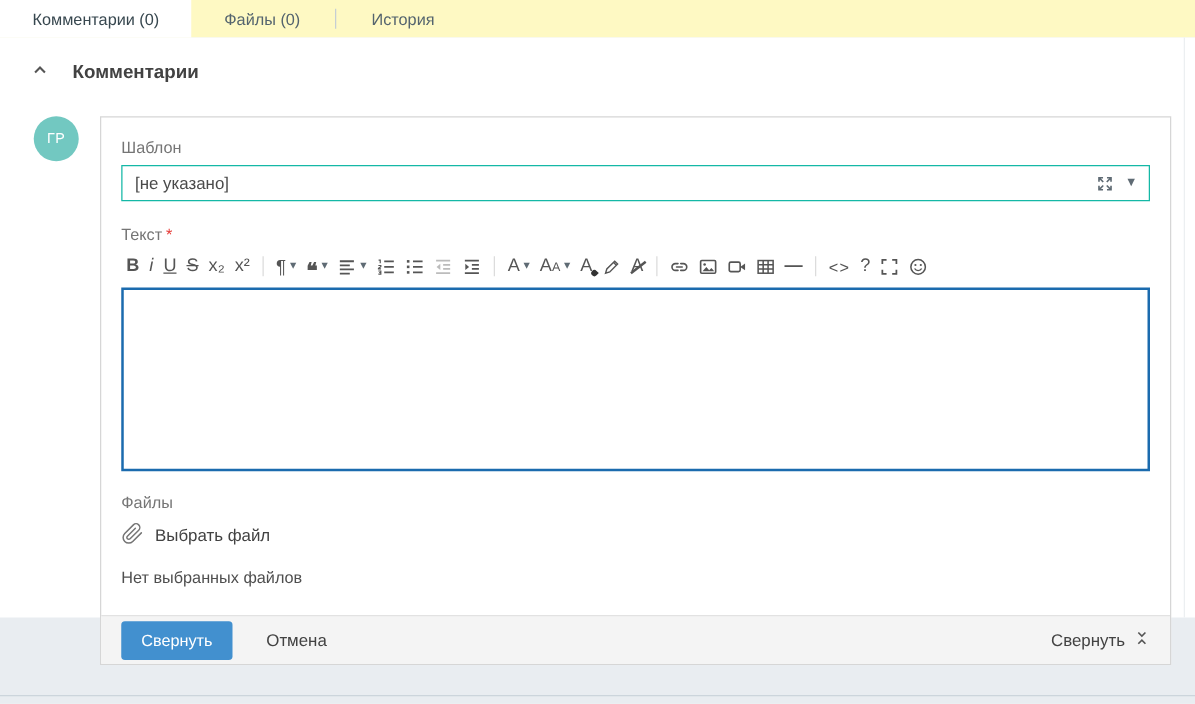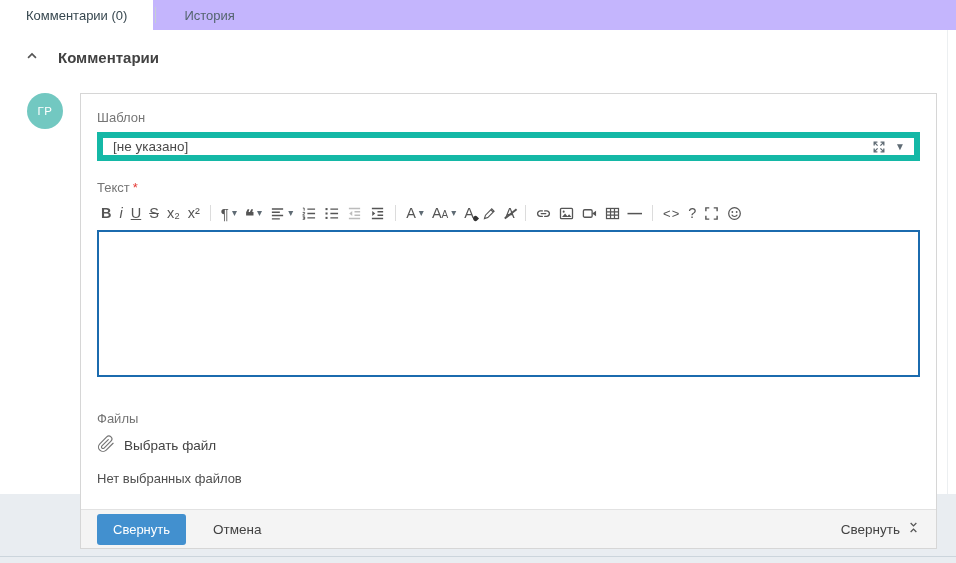--- a/index.html
+++ b/index.html
@@ -6,21 +6,21 @@
   html,body { width:956px; height:563px; }
   body {
     font-family:"Liberation Sans", sans-serif;
     background:#e9edf1;
     position:relative;
     overflow:hidden;
     color:#424242;
   }
   
   .tabbar {
-    height:30px; background:#c4b5fd; display:flex; align-items:stretch;
+    height:30px; background:#fef9c3; display:flex; align-items:stretch;
     font-size:13px; color:#54646e;
   }
   .tab { display:flex; align-items:center; padding:0 26px; cursor:pointer; }
   .tab.active { background:#ffffff; color:#37474f; }
   .tab-div { width:1px; height:16px; background:#c5ced4; align-self:center; margin:0 2px; }
   
   .content { background:#ffffff; height:464px; position:relative; }
   .right-line { position:absolute; top:0; bottom:0; right:8px; width:1px; background:#eceff1; }
   .bottom-strip { position:absolute; left:0; right:0; bottom:0; height:7px; background:#e9edf1; border-top:1px solid #ccd5dc; }
 
@@ -34,21 +34,21 @@
     font-size:11.5px; font-weight:500; letter-spacing:.5px;
     display:flex; align-items:center; justify-content:center; flex:none; margin-right:17px;
   }
   .card { flex:1; border:1px solid #d6d6d6; background:#fff; }
   .card-body { padding:16px 16px 0 16px; }
 
   .field-label { font-size:13px; color:#757575; margin-bottom:7px; }
   .req { color:#e53935; margin-left:3px; }
 
   .select {
-    height:29px; border:6px solid #14b8a6; background:#fff; display:flex; align-items:center;
+    height:29px; border:1px solid #14b8a6; background:#fff; display:flex; align-items:center;
     padding:0 9px 0 10px; font-size:13.5px; color:#4a4a4a; cursor:pointer;
   }
   .select .val { flex:1; }
   .select .exp { color:#5f6b74; display:flex; margin-right:9px; }
   .select .caret, .caret { font-size:10px; color:#5f6b74; line-height:1; }
 
   .text-label { margin-top:19px; margin-bottom:4px; }
 
   
   .toolbar { display:flex; align-items:center; flex-wrap:nowrap; margin:6px 0 5px; color:#555; }
@@ -72,21 +72,21 @@
   .g.code { font-size:13px; letter-spacing:1px; }
   .sm { font-size:10px; }
   .acol { position:relative; }
   .acol .drop { position:absolute; right:-4px; bottom:-1px; width:5px; height:5px; background:#333; border-radius:50% 0 50% 50%; transform:rotate(45deg); }
   .aclear { position:relative; }
   .aclear:after { content:""; position:absolute; left:-2px; top:7px; width:15px; height:1.5px; background:currentColor; transform:rotate(-38deg); }
 
   
   .editor { border:2px solid #1b6bae; height:147px; position:relative; cursor:text; }
 
-  .files-label { margin-top:34px; }
+  .files-label { margin-top:17px; }
   .choose-file { display:flex; align-items:center; gap:9px; margin-top:9px; font-size:13.5px; color:#424242; cursor:pointer; background:none; border:none; font-family:inherit; padding:0;justify-content:space-between; }
   .choose-file svg { width:18px; height:18px; color:#757575; }
   .no-files { margin-top:15px; font-size:13px; color:#4f4f4f; }
 
   
   .card-footer {
     margin-top:23px; background:#f4f4f4; border-top:1px solid #e2e2e2;
     padding:0 16px; height:39px; display:flex; align-items:center;
   }
   .btn-submit {
@@ -96,20 +96,23 @@
   .btn-cancel { background:none; border:none; cursor:pointer; font-size:13.5px; color:#424242; margin-left:27px; font-family:inherit; }
   .btn-collapse { margin-left:auto; background:none; border:none; cursor:pointer; display:flex; align-items:center; gap:7px; font-size:13.5px; color:#424242; font-family:inherit; }
   .btn-collapse svg { width:13px; height:13px; color:#555; }
 </style>
 </head>
 <body>
 
 <div class="tabbar">
   <div class="tab active">
     <span>Комментарии (0)</span>
+  </div>
+  <div class="tab">
+    <span>Файлы (0)</span>
   </div>
   <div class="tab-div"></div>
   <div class="tab">
     <span>История</span>
   </div>
 </div>
 
 <div class="content">
   <div class="right-line"></div>
 

